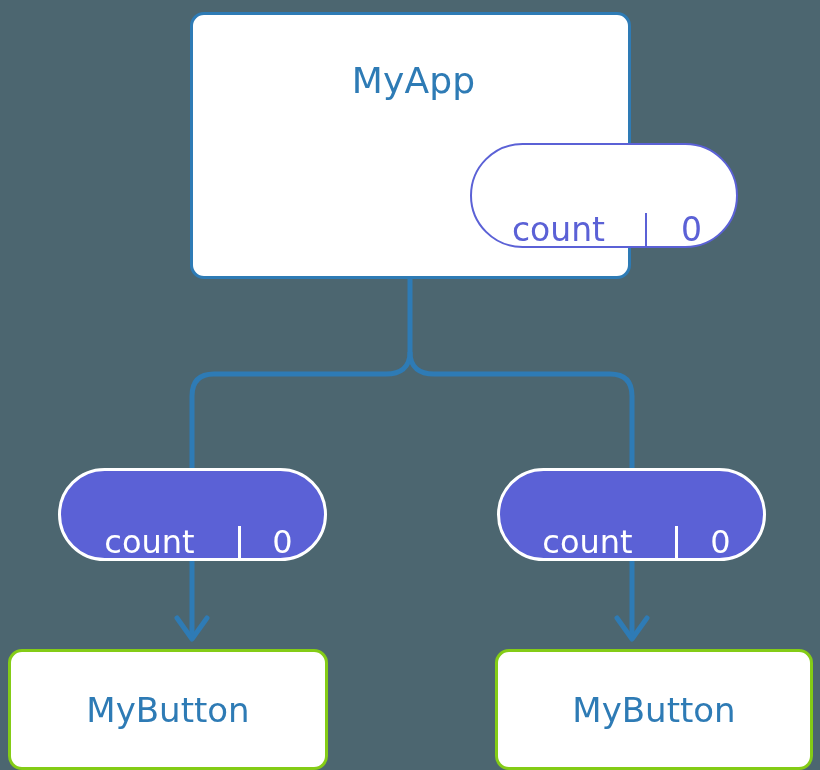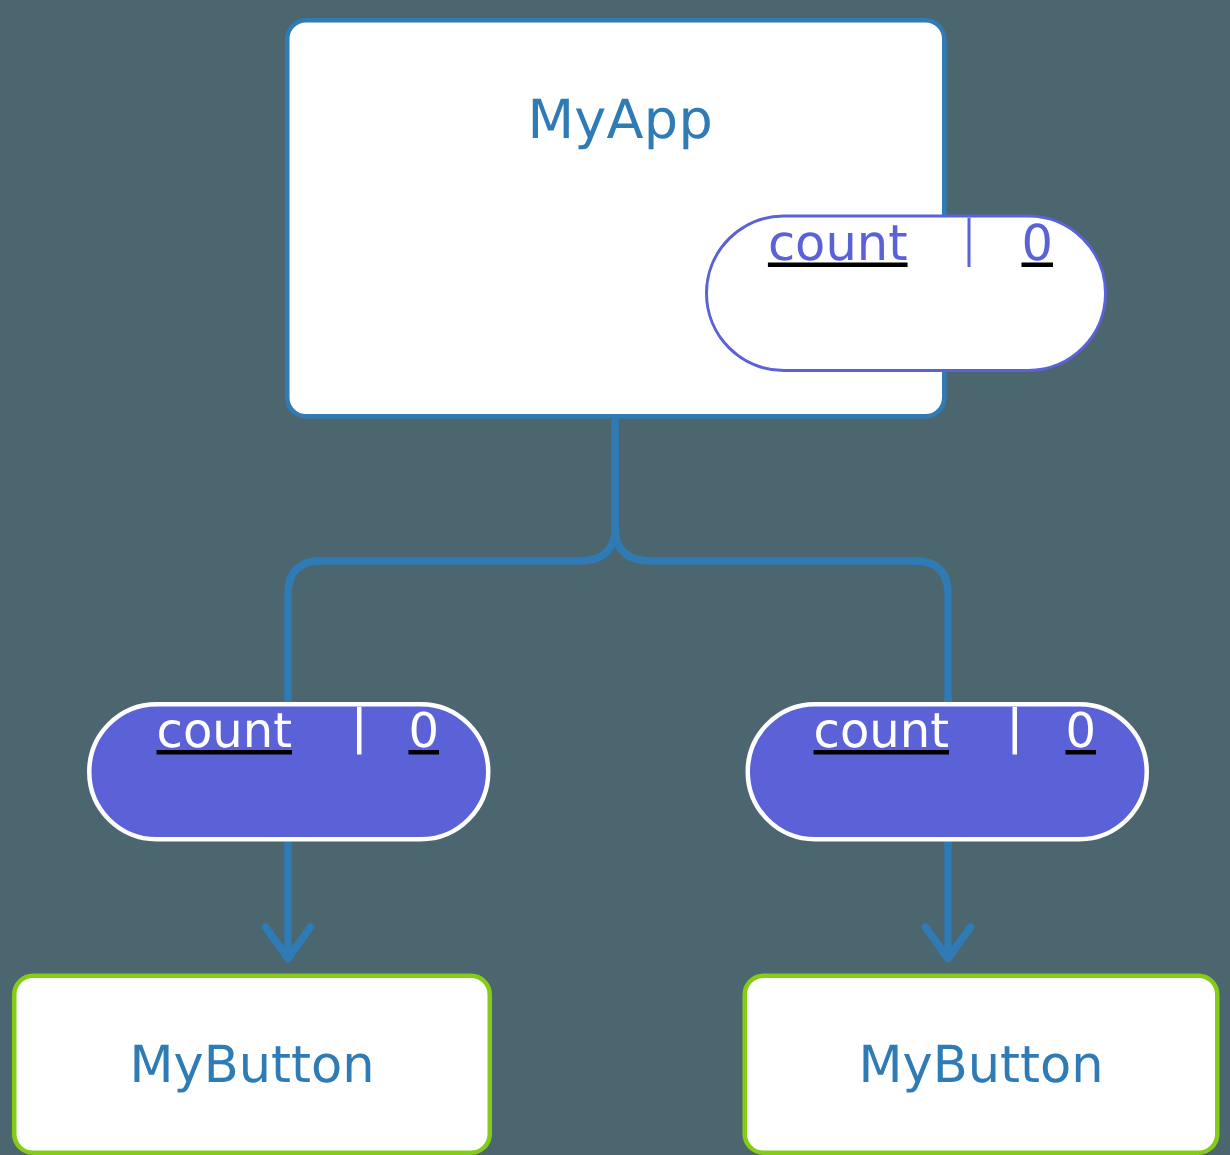--- a/index.html
+++ b/index.html
@@ -51,23 +51,22 @@
     letter-spacing: 0.2px;
     line-height: 1;
   }
 
   
   .pill {
     position: absolute;
     box-sizing: border-box;
     border-radius: 999px;
     display: flex;
-    align-items: flex-start;
+    align-items: flex-end;
     overflow: hidden;
-    text-decoration: underline;
   }
   .pill .seg {
     display: flex;
     align-items: center;
     justify-content: center;
     line-height: 1;
     white-space: nowrap;
   }
   .pill .seg-name { flex: none; }
   .pill .seg-value { flex: 1 1 auto; }

